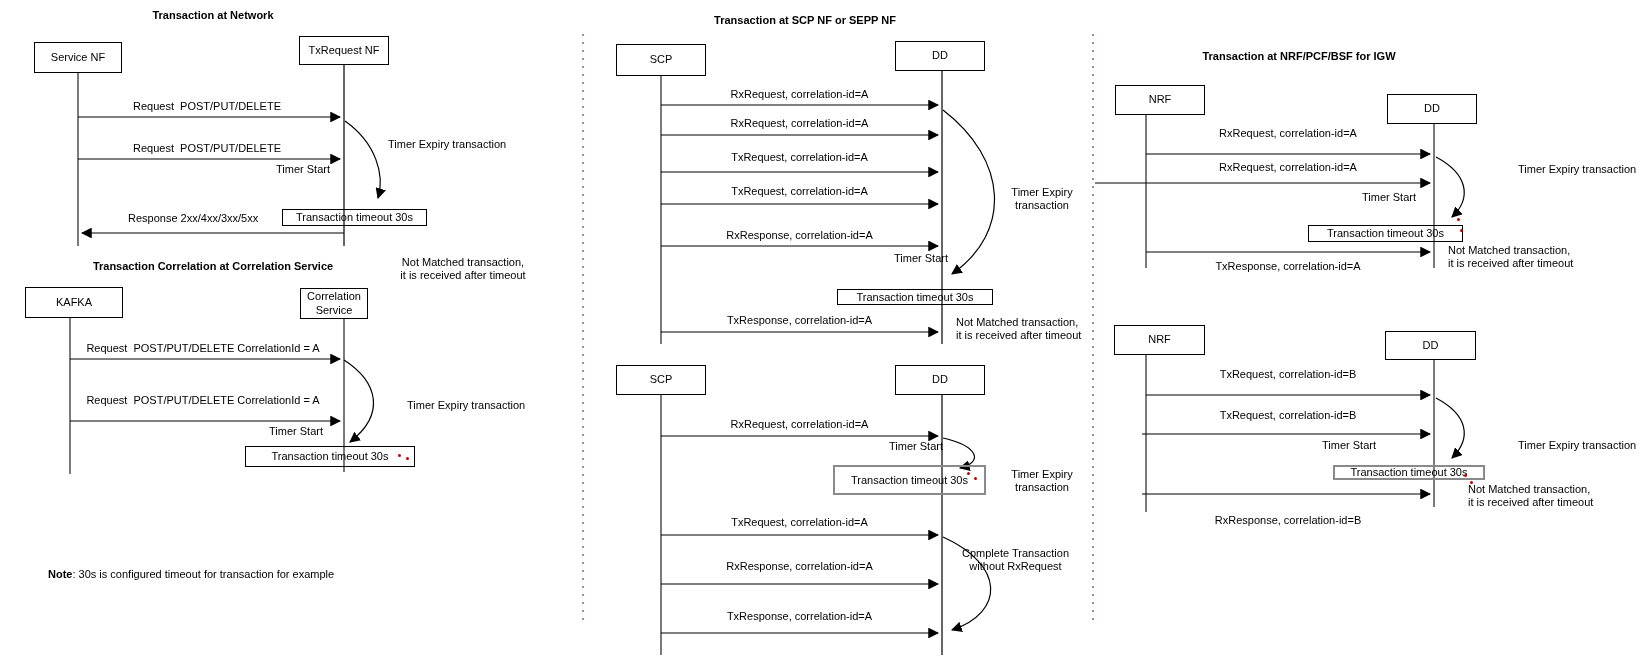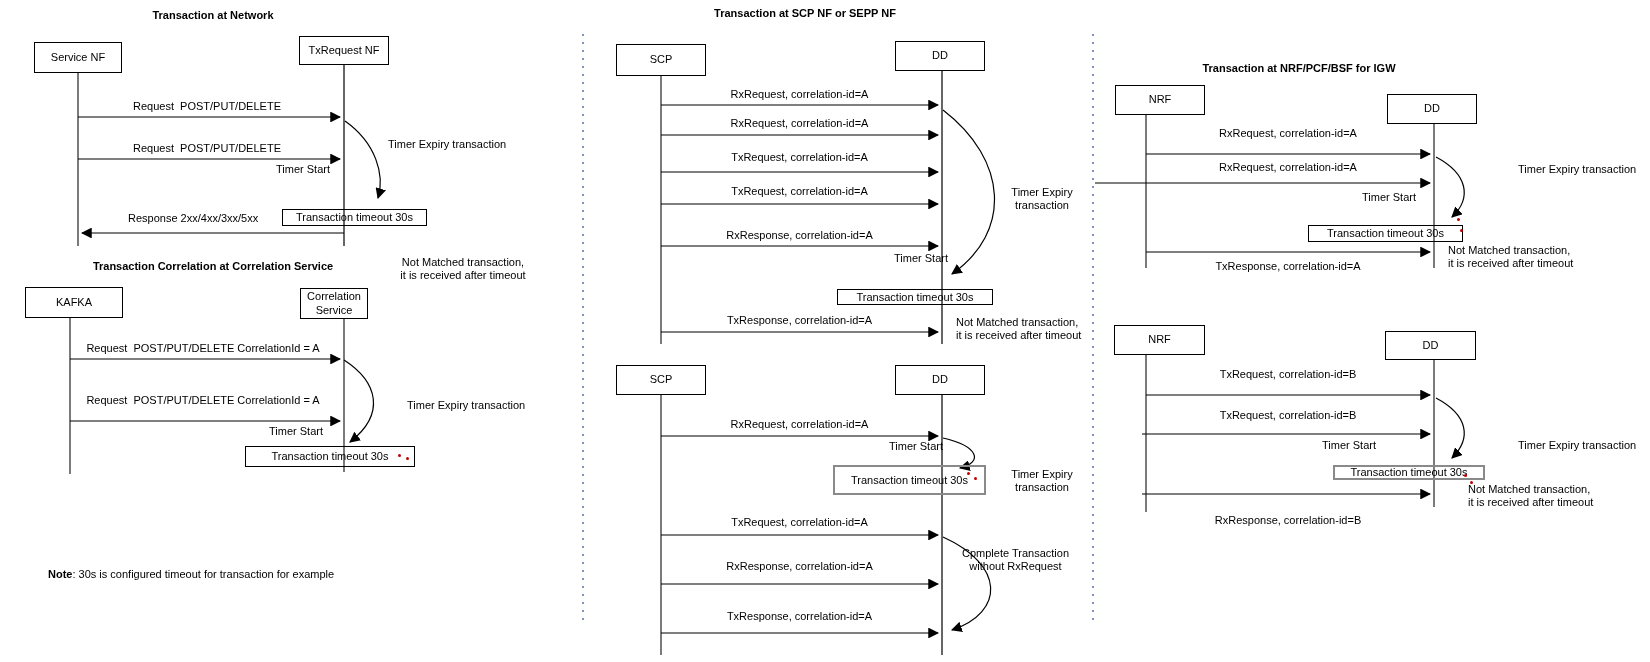--- a/index.html
+++ b/index.html
@@ -108,21 +108,21 @@
 Service</div>
   <div class="lbl c" style="left:70px;top:342px;width:266px;">Request  POST/PUT/DELETE CorrelationId = A</div>
   <div class="lbl c" style="left:70px;top:394px;width:266px;">Request  POST/PUT/DELETE CorrelationId = A</div>
   <div class="lbl r" style="left:185px;top:425px;width:138px;">Timer Start</div>
   <div class="lbl" style="left:407px;top:399px;">Timer Expiry transaction</div>
   <div class="tbox" style="left:245px;top:446px;width:170px;height:21px;">Transaction timeout 30s</div>
   <div class="dot" style="left:398px;top:454px;"></div>
   <div class="dot" style="left:406px;top:457px;"></div>
   <div class="lbl" style="left:48px;top:526px;margin-top:42px;"><span class="b">Note</span><span>: 30s is configured timeout for transaction for example</span></div>
 
-  <div class="lbl c b" style="left:705px;top:7px;width:200px;">Transaction at SCP NF or SEPP NF</div>
+  <div class="lbl c b" style="left:705px;top:14px;width:200px;">Transaction at SCP NF or SEPP NF</div>
 
   <div class="actor" style="left:616px;top:44px;width:90px;height:32px;">SCP</div>
   <div class="actor" style="left:895px;top:41px;width:90px;height:30px;">DD</div>
   <div class="lbl c" style="left:661px;top:88px;width:277px;">RxRequest, correlation-id=A</div>
   <div class="lbl c" style="left:661px;top:117px;width:277px;">RxRequest, correlation-id=A</div>
   <div class="lbl c" style="left:661px;top:151px;width:277px;">TxRequest, correlation-id=A</div>
   <div class="lbl c" style="left:661px;top:185px;width:277px;">TxRequest, correlation-id=A</div>
   <div class="lbl c" style="left:661px;top:229px;width:277px;">RxResponse, correlation-id=A</div>
   <div class="lbl r" style="left:800px;top:252px;width:148px;">Timer Start</div>
   <div class="lbl c" style="left:1002px;top:186px;width:80px;">Timer Expiry
@@ -140,21 +140,21 @@
   <div class="dot" style="left:967px;top:472px;"></div>
   <div class="dot" style="left:974px;top:477px;"></div>
   <div class="lbl c" style="left:1002px;top:468px;width:80px;">Timer Expiry
 transaction</div>
   <div class="lbl c" style="left:661px;top:516px;width:277px;">TxRequest, correlation-id=A</div>
   <div class="lbl c" style="left:661px;top:560px;width:277px;">RxResponse, correlation-id=A</div>
   <div class="lbl c" style="left:661px;top:610px;width:277px;">TxResponse, correlation-id=A</div>
   <div class="lbl c" style="left:958px;top:547px;width:115px;">Cpmplete Transaction
 without RxRequest</div>
 
-  <div class="lbl c b" style="left:1186px;top:50px;width:226px;margin-top:12px;">Transaction at NRF/PCF/BSF for IGW</div>
+  <div class="lbl c b" style="left:1186px;top:50px;width:226px;">Transaction at NRF/PCF/BSF for IGW</div>
   <div class="actor" style="left:1115px;top:85px;width:90px;height:30px;">NRF</div>
   <div class="actor" style="left:1387px;top:94px;width:90px;height:30px;">DD</div>
   <div class="lbl c" style="left:1146px;top:127px;width:284px;">RxRequest, correlation-id=A</div>
   <div class="lbl c" style="left:1146px;top:161px;width:284px;">RxRequest, correlation-id=A</div>
   <div class="lbl r" style="left:1290px;top:191px;width:126px;">Timer Start</div>
   <div class="lbl" style="left:1518px;top:163px;">Timer Expiry transaction</div>
   <div class="tbox" style="left:1308px;top:225px;width:155px;height:17px;">Transaction timeout 30s</div>
   <div class="dot" style="left:1457px;top:218px;"></div>
   <div class="dot" style="left:1460px;top:229px;"></div>
   <div class="lbl c" style="left:1146px;top:260px;width:284px;">TxResponse, correlation-id=A</div>

